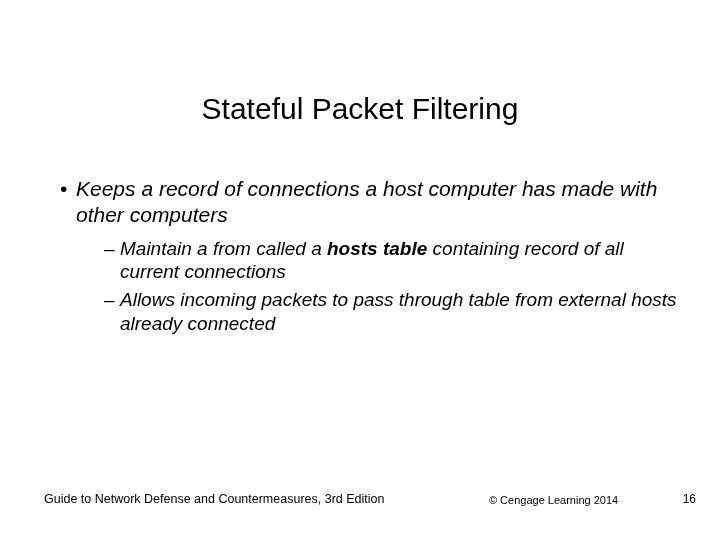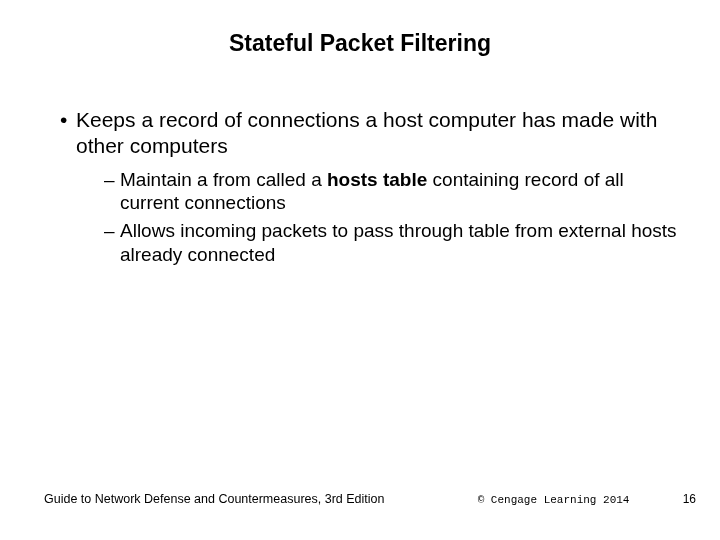--- a/index.html
+++ b/index.html
@@ -11,23 +11,23 @@
       width: 720px;
       height: 540px;
       background: #ffffff;
       font-family: Arial, Helvetica, sans-serif;
       color: #000000;
       position: relative;
       overflow: hidden;
     }
     .slide-title {
       text-align: center;
-      font-size: 23px;
-      font-weight: bold;
-      padding-top: 30px;
+      font-size: 30px;
+      font-weight: normal;
+      padding-top: 92px;
       padding-bottom: 50px;
       letter-spacing: 0px;
     }
     .content {
       padding-left: 54px;
       padding-right: 40px;
     }
     .bullet-l1 {
       font-size: 21px;
       line-height: 1.25;
@@ -68,28 +68,28 @@
       justify-content: space-between;
       align-items: flex-end;
       font-size: 12.5px;
     }
     .footer-left {
       font-size: 12.5px;
     }
     .footer-mid {
       font-size: 11px;
       margin-left: 40px;
-      font-family: Liberation Mono, monospace;
     }
     .footer-right {
       font-size: 12px;
     }
     .l1-text, .l2-text {
       text-indent: 0;
       display: inline;
+      font-style: italic;
     }
   </style>
 </head>
 <body>
 
 <h1 class="slide-title">Stateful Packet Filtering</h1>
 
 <div class="content">
   <div class="bullet-l1"><span class="l1-text">Keeps a record of connections a host computer has made with other computers</span></div>
   <div class="bullet-l2"><span class="l2-text">Maintain a from called a </span><span class="bold l2-text">hosts table</span><span class="l2-text"> containing record of all current connections</span></div>

